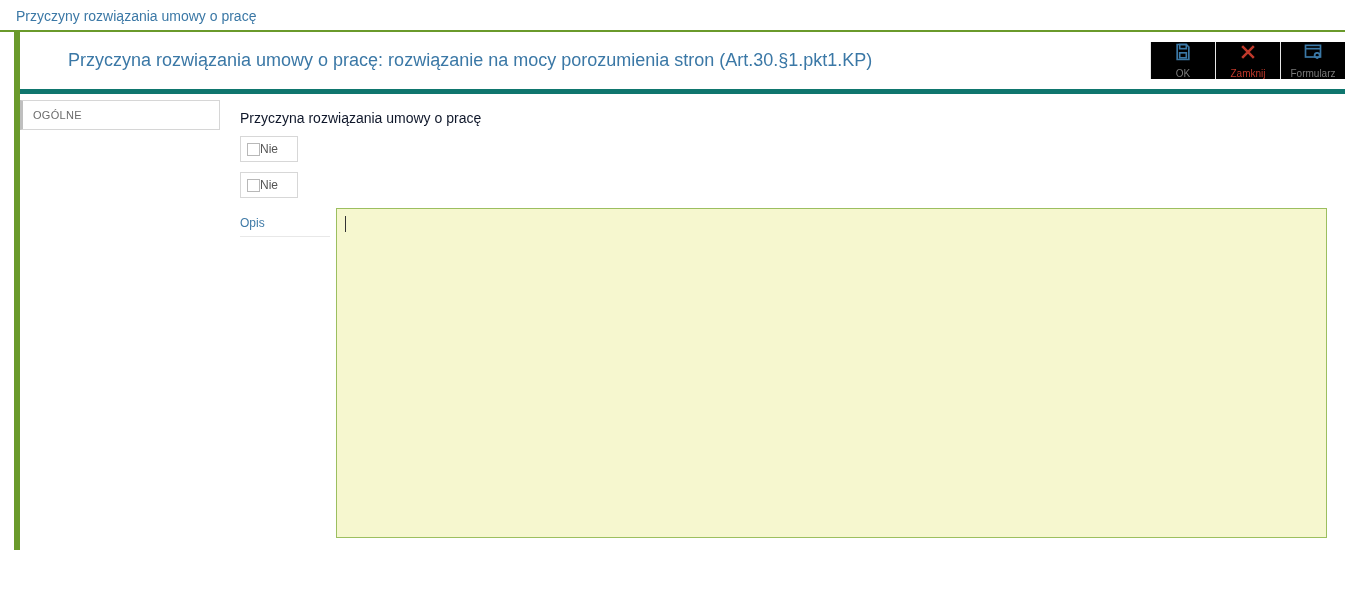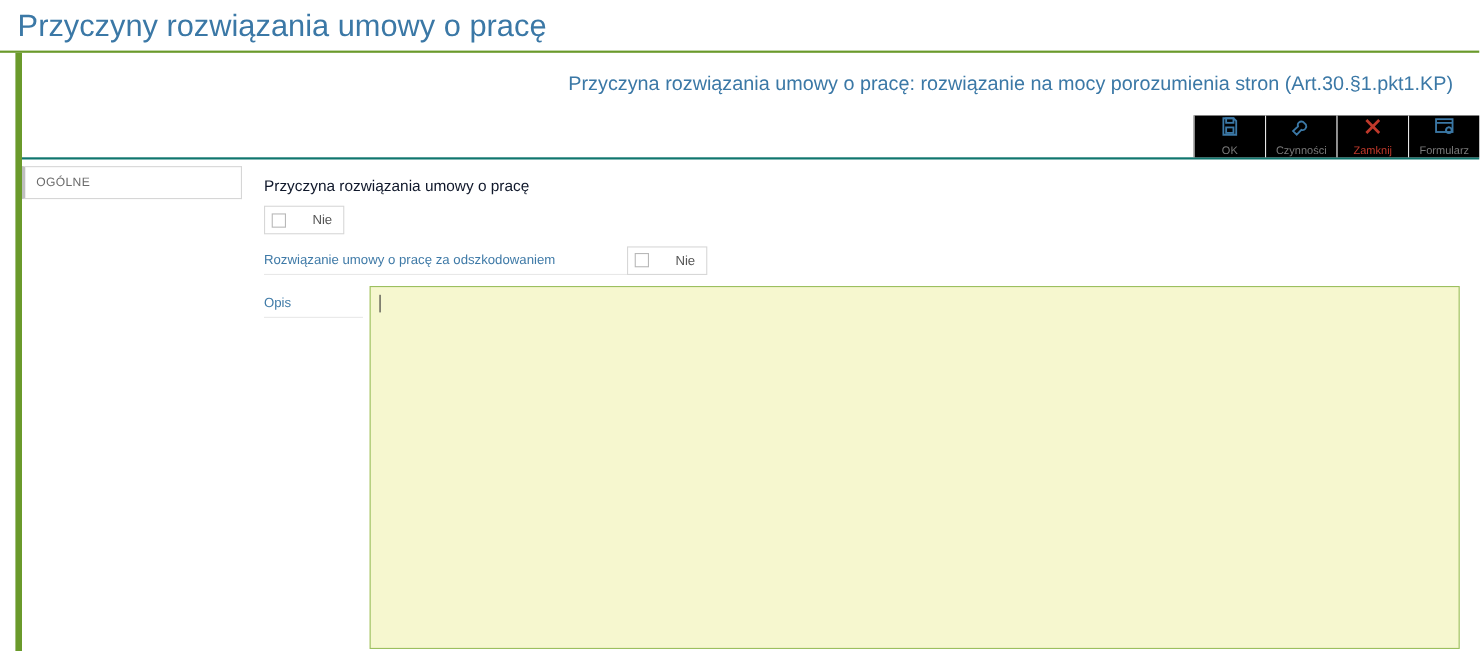--- a/index.html
+++ b/index.html
@@ -1,43 +1,43 @@
 <!DOCTYPE html>
 <html><head>
 <meta charset="utf-8">
 <style>
   * { box-sizing: border-box; }
   html, body { margin: 0; padding: 0; font-family: "Segoe UI", Tahoma, sans-serif; background: #fff; color: #555; }
   .wrap { width: 1345px; height: 592px; position: relative; }
 
-  .page-title { font-size: 28px; font-weight: 300; color: #3b78a6; padding: 8px 16px 6px 16px; }
+  .page-title { font-size: 14px; font-weight: 300; color: #3b78a6; padding: 8px 16px 6px 16px; }
   .rule { height: 2px; background: #6a9a2b; margin: 0 0 0 0; }
 
   .panel { position: relative; margin: 0 0 0 14px; border-left: 6px solid #6a9a2b; }
 
-  .header-row { display: flex; align-items: flex-end; border-bottom: 2px solid #0f766e; flex-direction: column; }
+  .header-row { display: flex; align-items: center; border-bottom: 5px solid #0f766e; }
   .header-title { flex: 1; font-size: 18px; font-weight: 300; color: #3b78a6; padding: 18px 24px 18px 48px; }
   .toolbar { display: flex; }
   .tbtn { width: 65px; border-left: 1px solid #e7e7e7; background: #000000; display: flex; flex-direction: column; align-items: center; justify-content: center; gap: 4px; font-size: 10px; color: #7a7a7a; cursor: pointer; }
   .tbtn svg { width: 20px; height: 20px; }
   .tbtn.close { color: #c0392b; }
   .tbtn.close svg { stroke: #c0392b; }
 
   .body-row { display: flex; align-items: flex-start; padding-top: 6px; }
 
   .sidetabs { width: 200px; margin-left: 0; }
   .sidetab { border: 1px solid #d6d6d6; border-left: 3px solid #bfbfbf; background: #fff; padding: 8px 10px; font-size: 11px; letter-spacing: .3px; color: #6b6b6b; cursor: pointer; }
 
   .form { flex: 1; padding: 4px 12px 12px 20px; }
   .section-title { font-size: 14px; color: #0f172a; padding: 6px 0 10px 0; }
   .row { display: flex; align-items: center; margin-bottom: 10px; }
   .lbl { width: 330px; font-size: 12px; color: #3f7aa7; border-bottom: 1px solid #e8e8e8; padding: 6px 0 6px 0; }
   .ctrl { }
   .text-input { width: 560px; height: 26px; border: 1px solid #d7d7d7; padding: 2px 8px; font-size: 12px; color: #555; }
-  .chk-wrap { display: flex; align-items: center; gap: 24px; border: 1px solid #d7d7d7; height: 26px; padding: 0 10px 0 6px; background: #fff; min-width: 58px; }
+  .chk-wrap { display: flex; align-items: center; gap: 0; border: 1px solid #d7d7d7; height: 26px; padding: 0 10px 0 6px; background: #fff; min-width: 58px; }
   .chk { width: 13px; height: 13px; border: 1px solid #b8b8b8; background: #fff; display: inline-block; }
   .chk-label { font-size: 12px; color: #555; }
 
   .desc-row { display: flex; align-items: flex-start; margin-top: 4px; justify-content: flex-end; }
   .desc-lbl { width: 90px; font-size: 12px; color: #3f7aa7; border-bottom: 1px solid #e8e8e8; padding: 6px 0 6px 0; margin-top: 2px; }
   .desc-area { flex: 1; height: 330px; border: 1px solid #9cbf5f; background: #f6f7cf; margin-left: 6px; margin-right: 6px; padding: 6px 8px; font-size: 13px; color: #333; outline: none; resize: none; font-family: inherit; }
   .caret { display:inline-block; width:1px; height:16px; background:#333; vertical-align:middle; animation: blink 1s steps(1) infinite; }
   @keyframes blink { 50% { opacity: 0; } }
 </style>
 </head>
@@ -55,28 +55,20 @@
       <div class="toolbar">
         <div class="tbtn">
           <span>
             <svg viewBox="0 0 24 24" fill="none" stroke="#3b78a6" stroke-width="2">
                 <path d="M5 3h11l3 3v15H5z"></path>
                 <rect x="8" y="3" width="8" height="5"></rect>
                 <rect x="8" y="13" width="8" height="6"></rect>
               </svg>
           </span>
           <span>OK</span>
-        </div>
-        <div class="tbtn">
-          <span>
-            <svg viewBox="0 0 24 24" fill="none" stroke="#3b78a6" stroke-width="2">
-                <path d="M14 7a4 4 0 0 0-5.6 4.9L3 17l4 4 5.1-5.4A4 4 0 0 0 17 10l-3-3z"></path>
-              </svg>
-          </span>
-          <span>Czynności</span>
         </div>
         <div class="tbtn close">
           <span>
             <svg viewBox="0 0 24 24" fill="none" stroke="#c0392b" stroke-width="3">
                 <path d="M5 5l14 14M19 5L5 19"></path>
               </svg>
           </span>
           <span>Zamknij</span>
         </div>
         <div class="tbtn">
@@ -105,21 +97,20 @@
         <div class="row">
           <div class="ctrl">
             <span class="chk-wrap">
               <span class="chk"></span>
               <span class="chk-label">Nie</span>
             </span>
           </div>
         </div>
 
         <div class="row">
-          <div class="lbl">Rozwiązanie umowy o pracę za odszkodowaniem</div>
           <div class="ctrl">
             <span class="chk-wrap">
               <span class="chk"></span>
               <span class="chk-label">Nie</span>
             </span>
           </div>
         </div>
 
         <div class="desc-row">
           <div class="desc-lbl">Opis</div>

